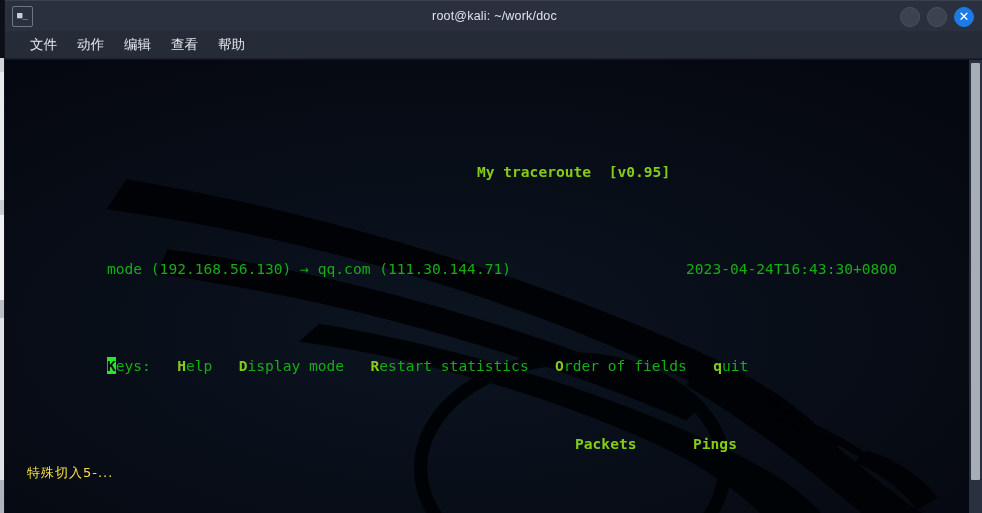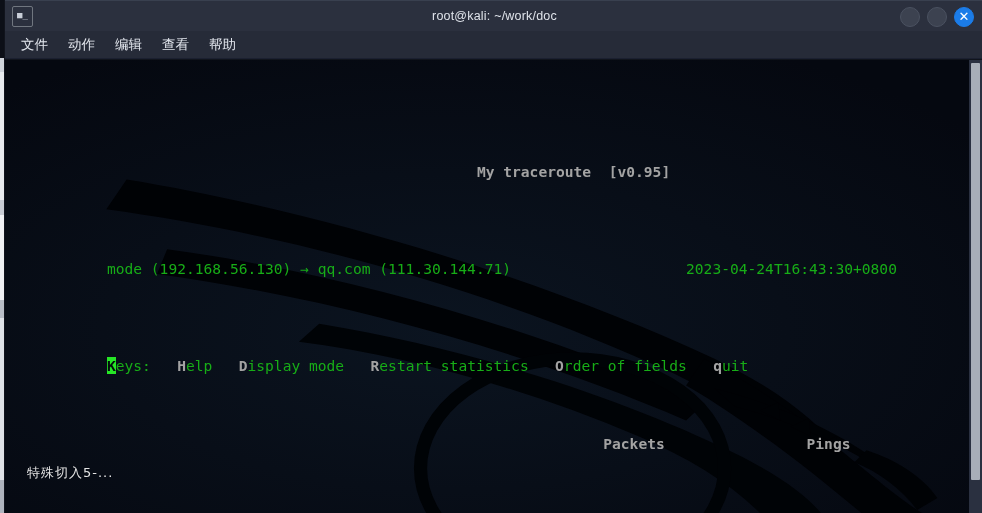--- a/index.html
+++ b/index.html
@@ -110,21 +110,21 @@
     font-family: "DejaVu Sans", sans-serif;
   }
 
   
   #menubar {
     height: 27px;
     min-height: 27px;
     background: #262b38;
     display: flex;
     align-items: center;
-    padding-left: 16px;
+    padding-left: 25px;
     gap: 20px;
     font-family: "Liberation Sans", sans-serif;
     border-bottom: 1px solid #1b2030;
   }
   .menu-item {
     color: #e3e7ee;
     font-size: 13.5px;
     cursor: default;
   }
 
@@ -142,41 +142,41 @@
     inset: 0;
     pointer-events: none;
     opacity: 1;
   }
   #wallpaper svg { display:block; width:100%; height:100%; }
 
   #watermark {
     position: absolute;
     left: 22px;
     top: 404px;
-    color: #e5e5e5;
+    color: #fde047;
     font-size: 13px;
     font-family: "DejaVu Sans", sans-serif;
     letter-spacing: 1px;
     pointer-events: none;
   }
 
   
   #screen {
     position: relative;
     z-index: 2;
     padding: 5px 0 0 14px;
     font-family: "DejaVu Sans Mono", monospace;
     font-size: 14.6px;
     line-height: 19.4px;
     white-space: pre;
     color: #18b218;
   }
   .ln { height: 19.4px; display: block; }
   .dim   { color: #17ad17; }
-  .bright{ color: #a3a3a3; font-weight: bold; }
+  .bright{ color: #84cc16; font-weight: bold; }
   .cursor{ background: #26e626; color: #060a0f; font-weight: bold; }
 
   .row { display: flex; }
   .col-host   { width: 556px; }
   .st { display: inline-block; text-align: right; }
 
   
   #scrollbar {
     position: absolute;
     right: 0; top: 0;
@@ -262,22 +262,22 @@
         </div>
 
         
         <div class="ln">
           <span class="cursor">K</span><span class="dim">eys:</span><span class="dim">   </span><span class="bright">H</span><span class="dim">elp</span><span class="dim">   </span><span class="bright">D</span><span class="dim">isplay mode</span><span class="dim">   </span><span class="bright">R</span><span class="dim">estart statistics</span><span class="dim">   </span><span class="bright">O</span><span class="dim">rder of fields</span><span class="dim">   </span><span class="bright">q</span><span class="dim">uit</span>
         </div>
 
         
         <div class="ln row">
           <span class="col-host"></span>
-          <span class="bright st" style="width:118px;text-align:center">Packets</span>
-          <span class="bright st" style="width:271px;text-align:center">Pings</span>
+          <span class="bright st" style="width:118px;text-align:left">Packets</span>
+          <span class="bright st" style="width:271px;text-align:left">Pings</span>
         </div>
 
         
         
 
         
         
 
       </div>
 

